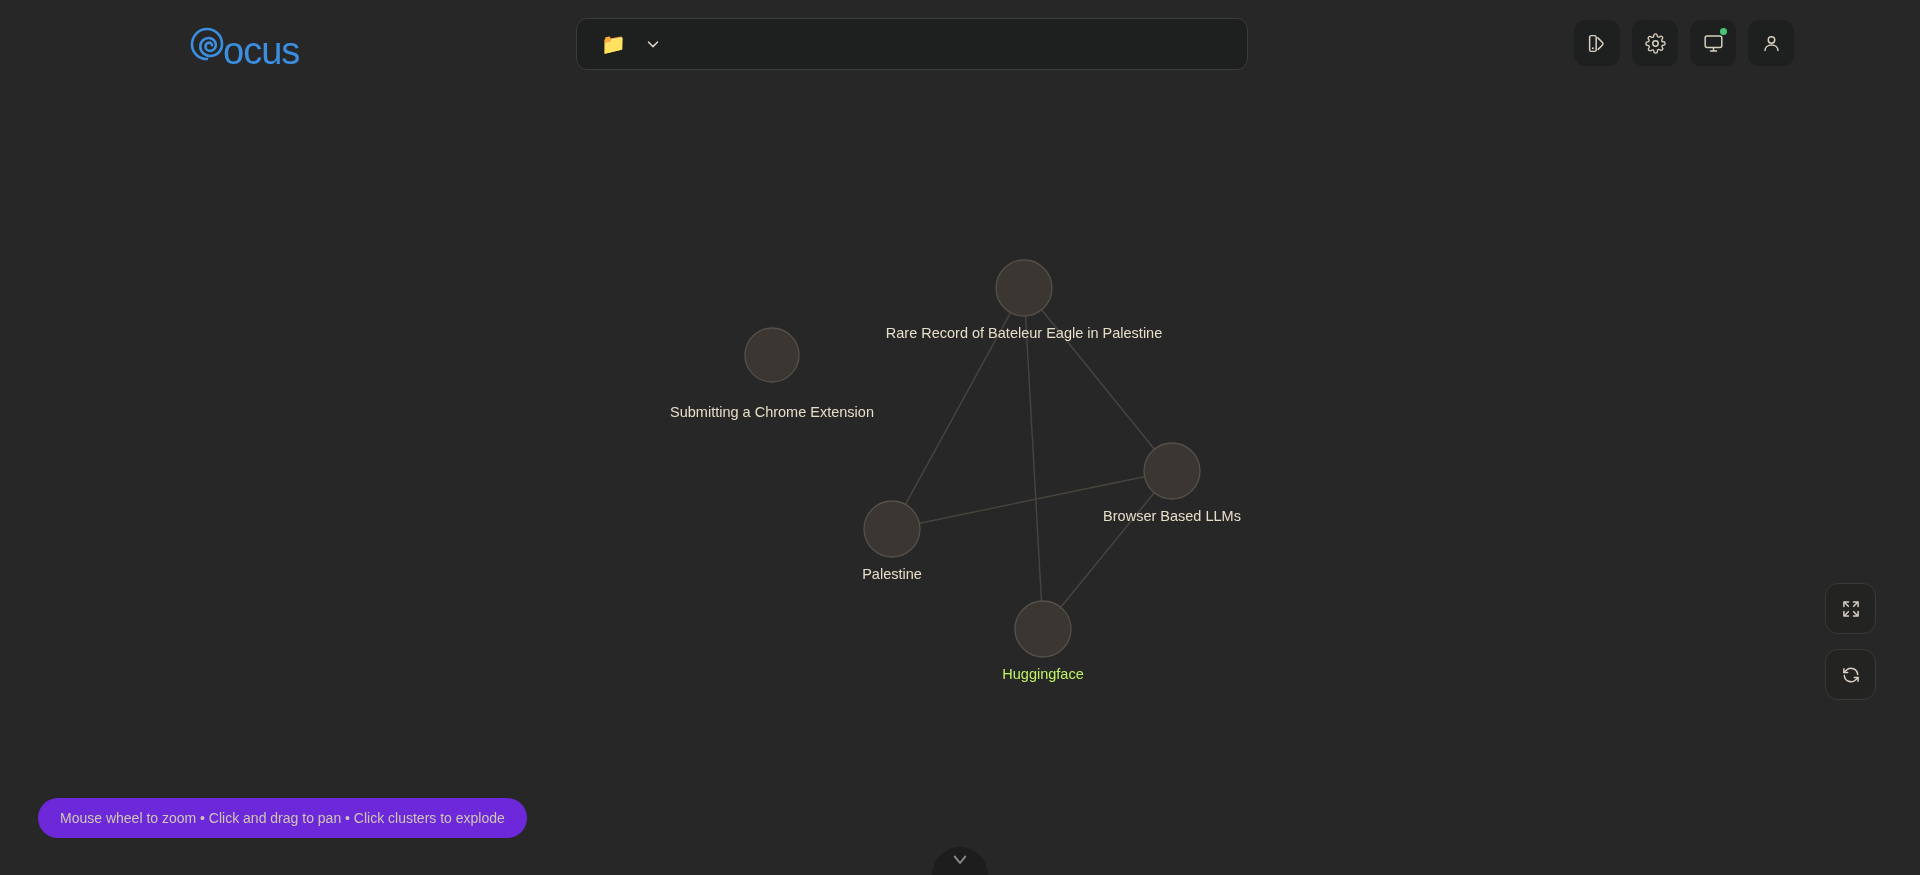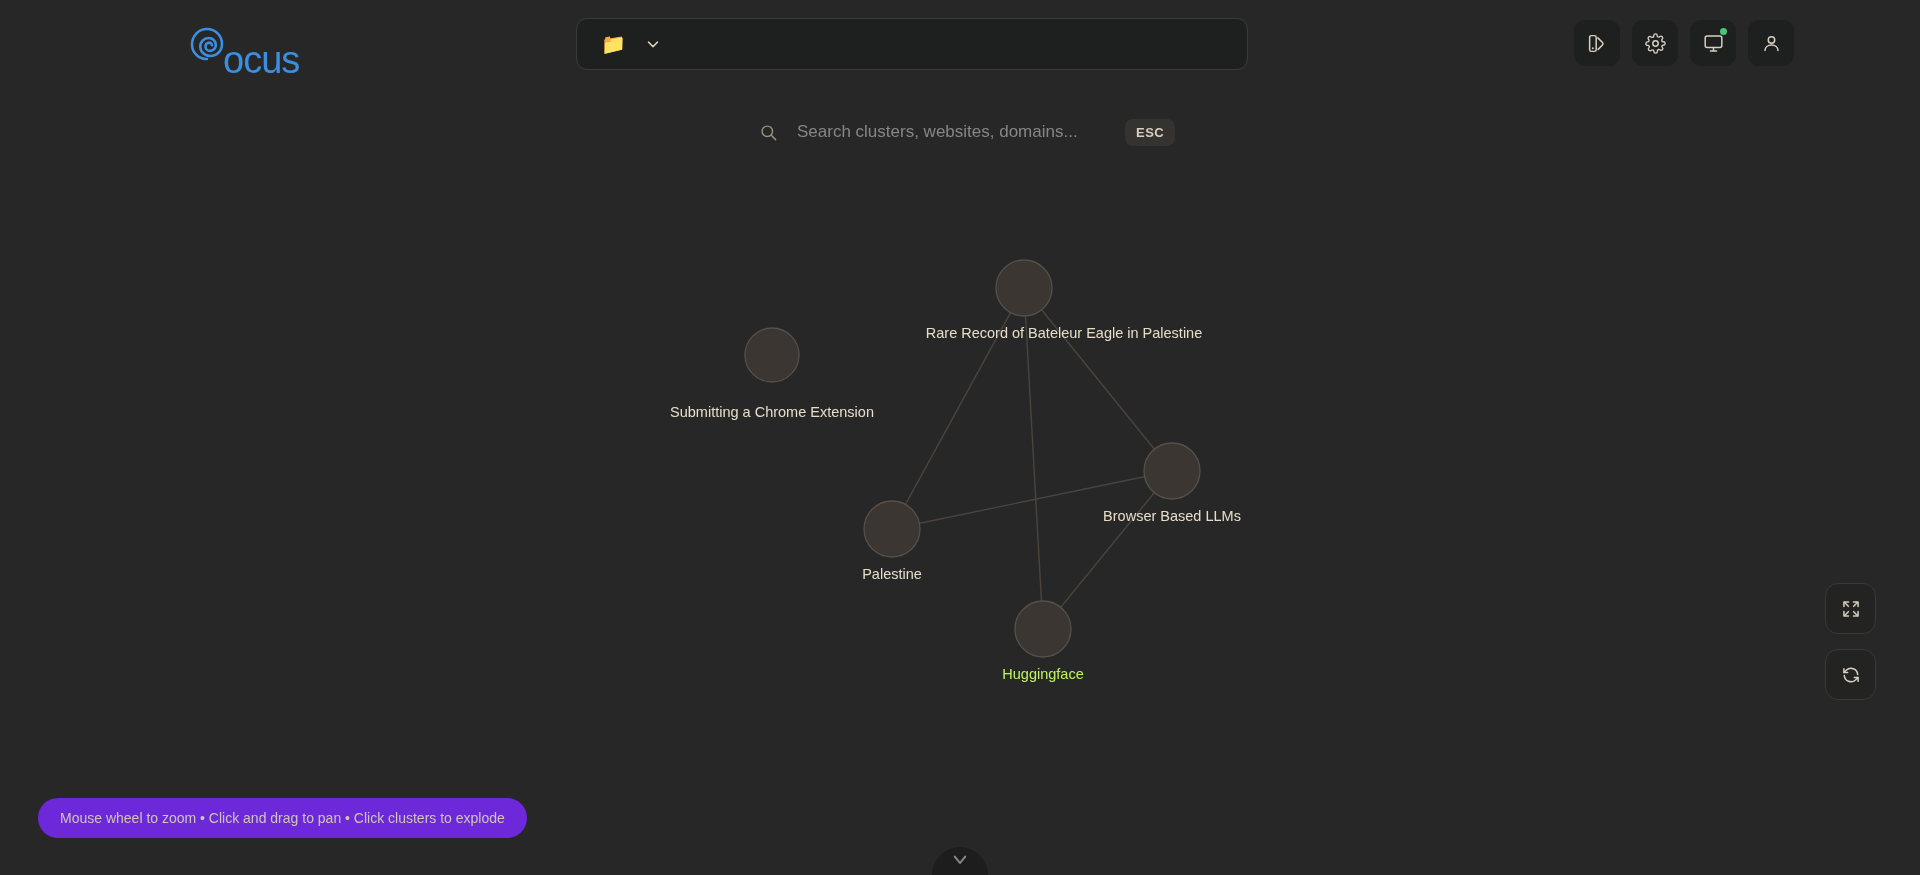--- a/index.html
+++ b/index.html
@@ -43,21 +43,21 @@
     height: 40px;
   }
   .brand-text {
     font-size: 38px;
     letter-spacing: -1px;
     color: #3b8fe0;
     font-weight: 400;
     line-height: 1;
     margin-left: -3px;
     position: relative;
-    top: 17px;
+    top: 8px;
   }
 
   
   .collection-selector {
     position: absolute;
     left: 576px;
     top: 18px;
     width: 672px;
     height: 52px;
     background: #1e201f;
@@ -284,46 +284,36 @@
           <svg width="21" height="21" viewBox="0 0 24 24" fill="none">
             <circle cx="12" cy="8" r="3.7" stroke="#d8cfc0" stroke-width="1.7"></circle>
             <path d="M4.6 20c0-3.7 3.3-6.2 7.4-6.2s7.4 2.5 7.4 6.2" stroke="#d8cfc0" stroke-width="1.7" stroke-linecap="round"></path>
           </svg>
         </span>
       </button>
 
     </div>
   </div>
 
-  <div class="searchbar">
-    <span class="search-icon-wrap">
-      <svg width="19" height="19" viewBox="0 0 24 24" fill="none">
-        <circle cx="10.5" cy="10.5" r="6.6" stroke="#9a927f" stroke-width="1.8"></circle>
-        <path d="M15.5 15.5L21 21" stroke="#9a927f" stroke-width="1.8" stroke-linecap="round"></path>
-      </svg>
-    </span>
-    <input class="search-input" type="text" value="" placeholder="Search clusters, websites, domains..." style="">
-    <span class="esc-badge">ESC</span>
-  </div>
 
   <div class="graph-canvas">
     <svg class="graph-svg" id="graph-svg" viewBox="0 0 1920 875">
         <line x1="1024" y1="288" x2="892" y2="529" stroke="#4a443e" stroke-width="1.4"></line>
         <line x1="1024" y1="288" x2="1043" y2="629" stroke="#4a443e" stroke-width="1.4"></line>
         <line x1="1024" y1="288" x2="1172" y2="471" stroke="#4a443e" stroke-width="1.4"></line>
         <line x1="892" y1="529" x2="1172" y2="471" stroke="#4a443e" stroke-width="1.4"></line>
         <line x1="1172" y1="471" x2="1043" y2="629" stroke="#4a443e" stroke-width="1.4"></line>
         <circle cx="1024" cy="288" r="28" fill="#3b3632" stroke="#55504a" stroke-width="1.3" style="cursor: pointer;"></circle>
         <circle cx="772" cy="355" r="27" fill="#3b3632" stroke="#55504a" stroke-width="1.3" style="cursor: pointer;"></circle>
         <circle cx="1172" cy="471" r="28" fill="#3b3632" stroke="#55504a" stroke-width="1.3" style="cursor: pointer;"></circle>
         <circle cx="892" cy="529" r="28" fill="#3b3632" stroke="#55504a" stroke-width="1.3" style="cursor: pointer;"></circle>
         <circle cx="1043" cy="629" r="28" fill="#3b3632" stroke="#55504a" stroke-width="1.3" style="cursor: pointer;"></circle>
       </svg>
     <div id="graph-labels">
-        <div class="node-label" style="left: 1024px; top: 325px; color: rgb(231, 221, 201); margin-left: 40px;">Rare Record of Bateleur Eagle in Palestine</div>
+        <div class="node-label" style="left: 1024px; top: 325px; color: rgb(231, 221, 201);">Rare Record of Bateleur Eagle in Palestine</div>
         <div class="node-label" style="left: 772px; top: 404px; color: rgb(231, 221, 201);">Submitting a Chrome Extension</div>
         <div class="node-label" style="left: 1172px; top: 508px; color: rgb(231, 221, 201); text-align: center;">Browser Based LLMs</div>
         <div class="node-label" style="left: 892px; top: 566px; color: rgb(231, 221, 201);">Palestine</div>
         <div class="node-label" style="left: 1043px; top: 666px; color: #bef264;">Huggingface</div>
       </div>
   </div>
 
   <div class="hint-pill">Mouse wheel to zoom • Click and drag to pan • Click clusters to explode</div>
 
   <div class="view-controls">

